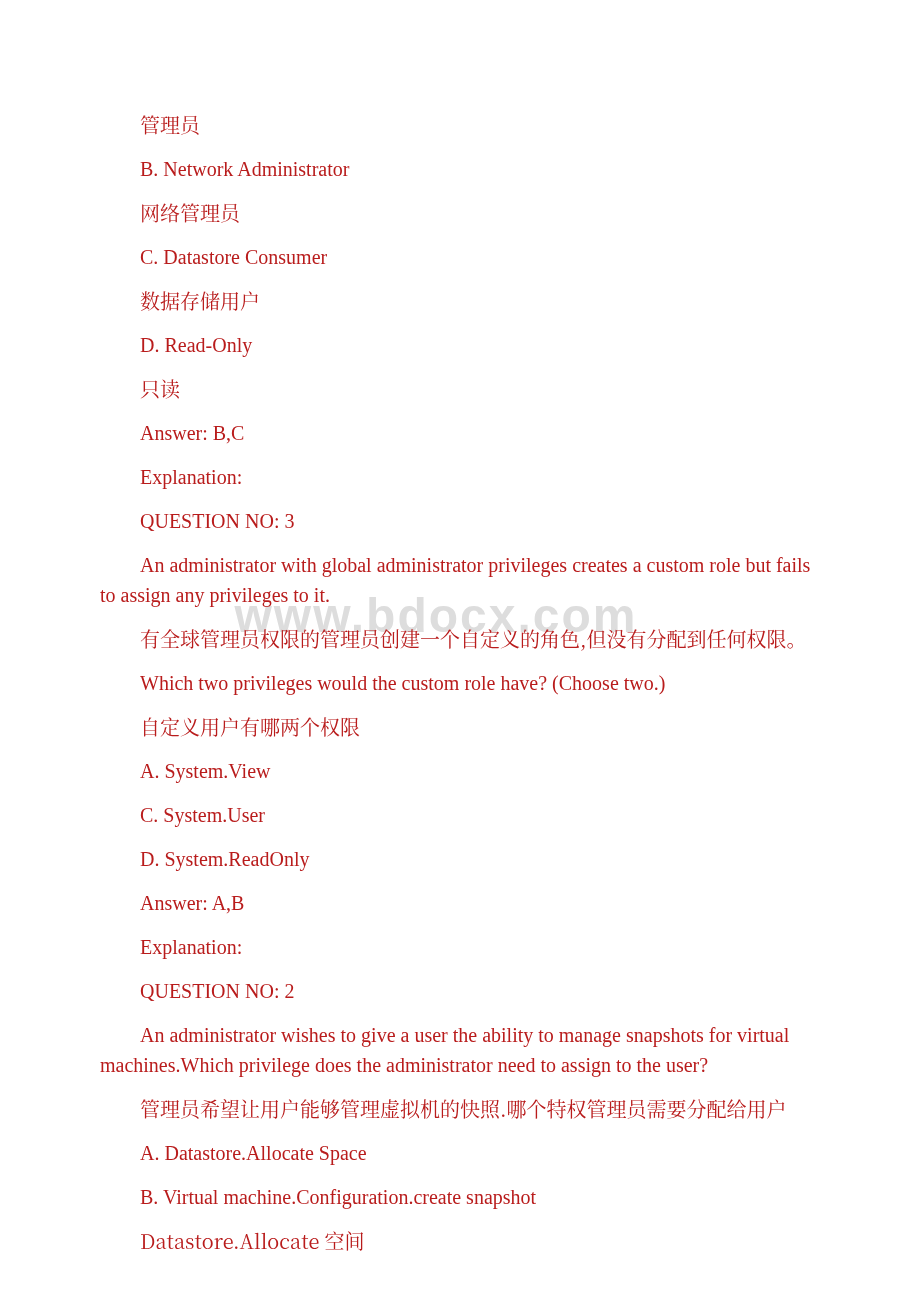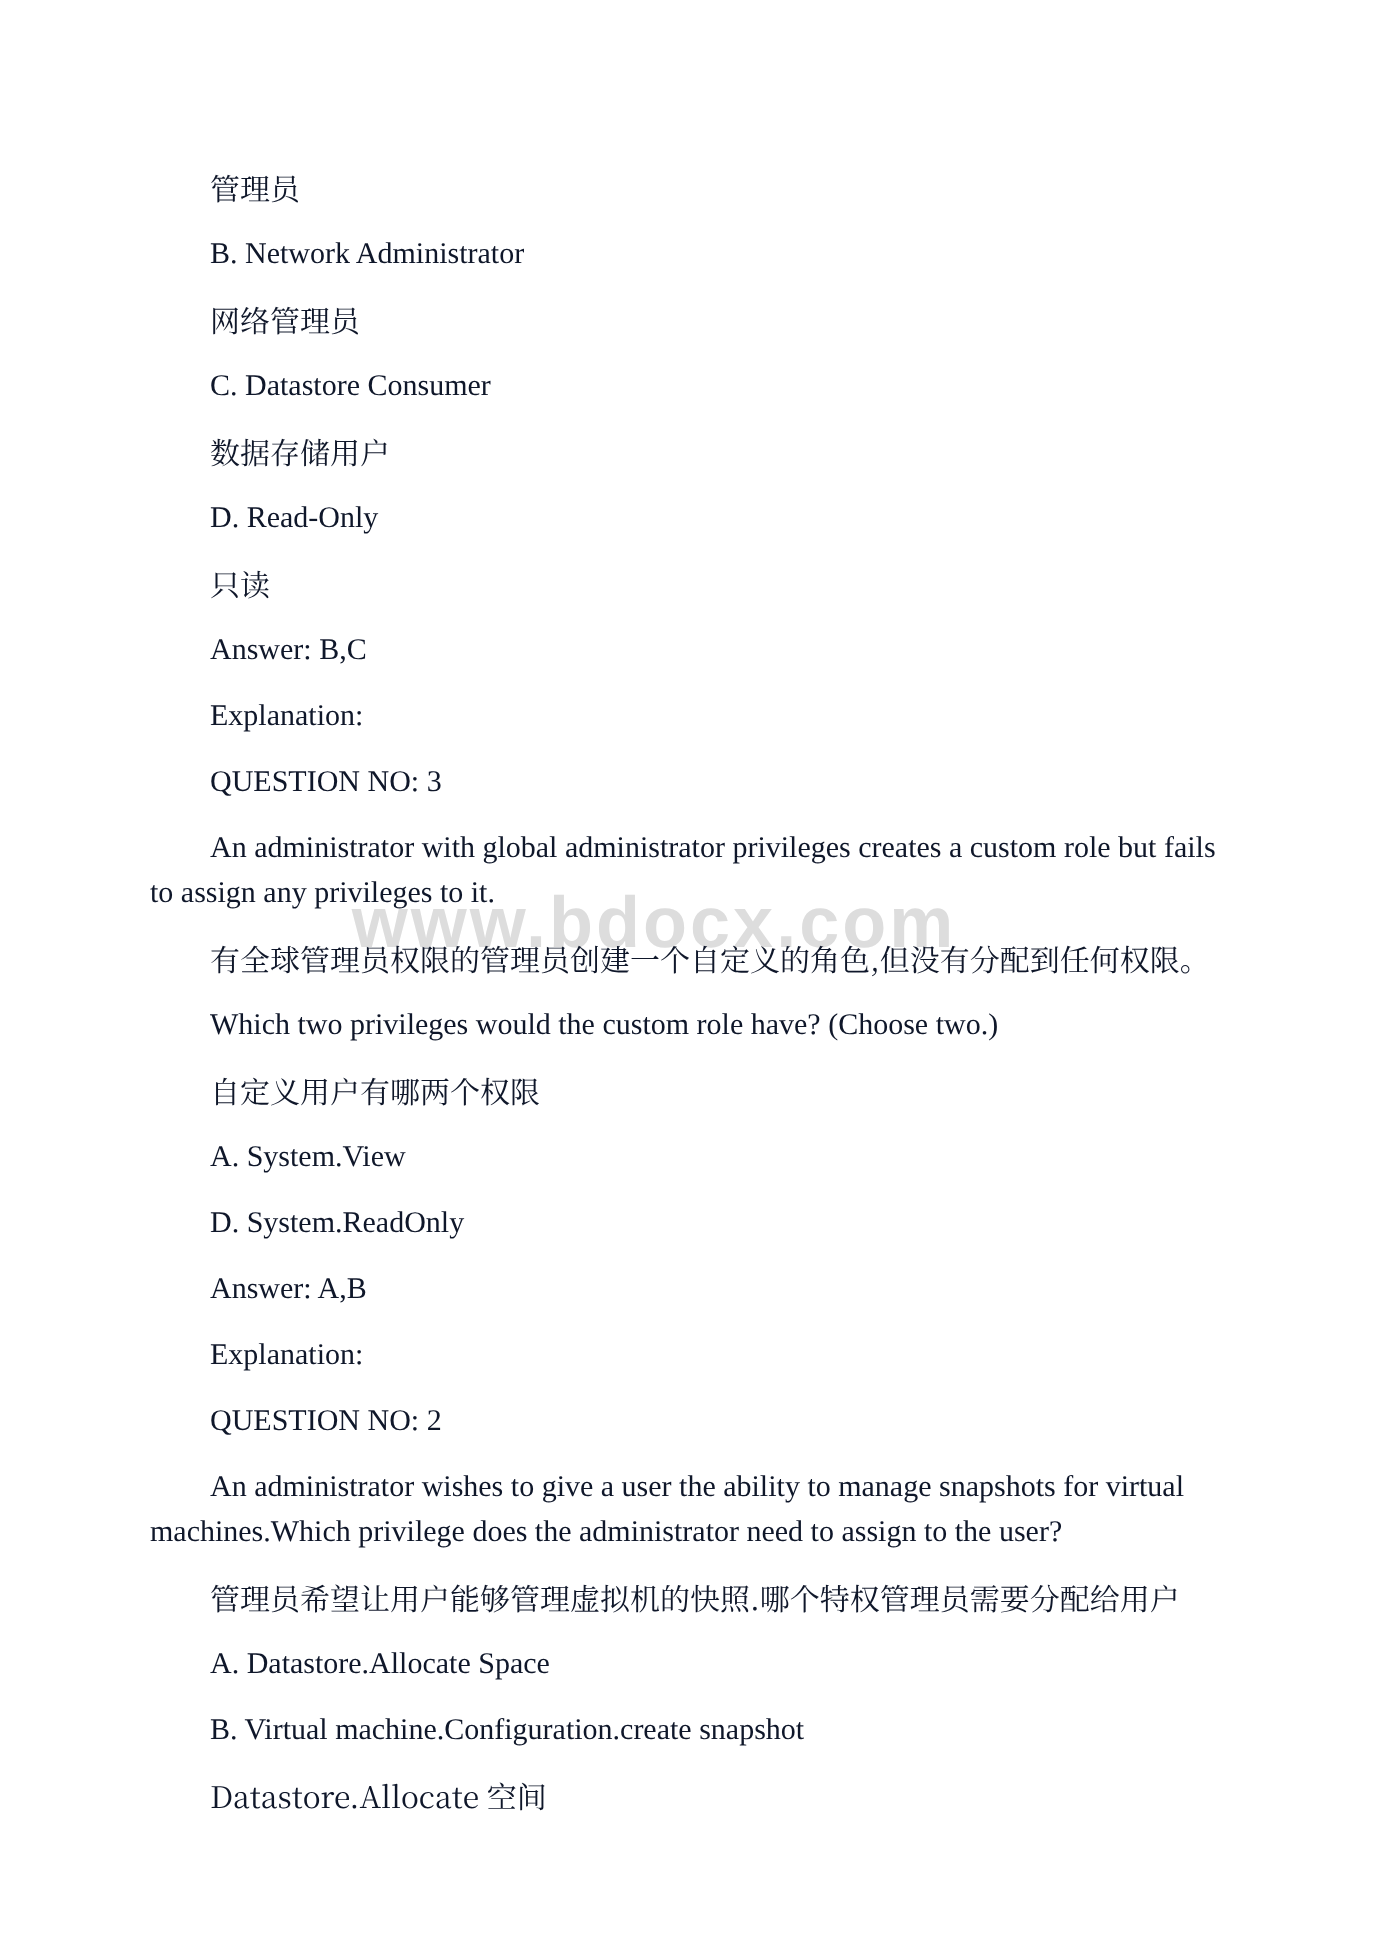--- a/index.html
+++ b/index.html
@@ -12,21 +12,21 @@
     position: relative;
   }
   .page {
     padding: 110px 100px 60px 100px;
     box-sizing: border-box;
   }
   .para {
     margin: 0 0 14px 0;
     font-size: 20px;
     line-height: 1.5;
-    color: #0f172a;
+    color: #b91c1c;
   }
   .indent {
     text-indent: 40px;
   }
   .cjk {
     font-family: "SimSun", "Songti SC", "Noto Serif CJK SC", serif;
   }
   .watermark {
     position: absolute;
     top: 588px;
@@ -60,20 +60,21 @@
   <p class="para indent">D. Read-Only</p>
   <p class="para indent cjk">只读</p>
   <p class="para indent">Answer: B,C</p>
   <p class="para indent">Explanation:</p>
   <p class="para indent">QUESTION NO: 3</p>
   <p class="para indent">An administrator with global administrator privileges creates a custom role but fails to assign any privileges to it.</p>
   <p class="para indent cjk">有全球管理员权限的管理员创建一个自定义的角色,但没有分配到任何权限。</p>
   <p class="para indent">Which two privileges would the custom role have? (Choose two.)</p>
   <p class="para indent cjk">自定义用户有哪两个权限</p>
   <p class="para indent">A. System.View</p>
+  <p class="para indent">C. System.User</p>
   <p class="para indent">D. System.ReadOnly</p>
   <p class="para indent">Answer: A,B</p>
   <p class="para indent">Explanation:</p>
   <p class="para indent">QUESTION NO: 2</p>
   <p class="para indent">An administrator wishes to give a user the ability to manage snapshots for virtual machines.Which privilege does the administrator need to assign to the user?</p>
   <p class="para indent cjk">管理员希望让用户能够管理虚拟机的快照.哪个特权管理员需要分配给用户</p>
   <p class="para indent">A. Datastore.Allocate Space</p>
   <p class="para indent">B. Virtual machine.Configuration.create snapshot</p>
   <p class="para indent cjk">Datastore.Allocate 空间</p>
 

